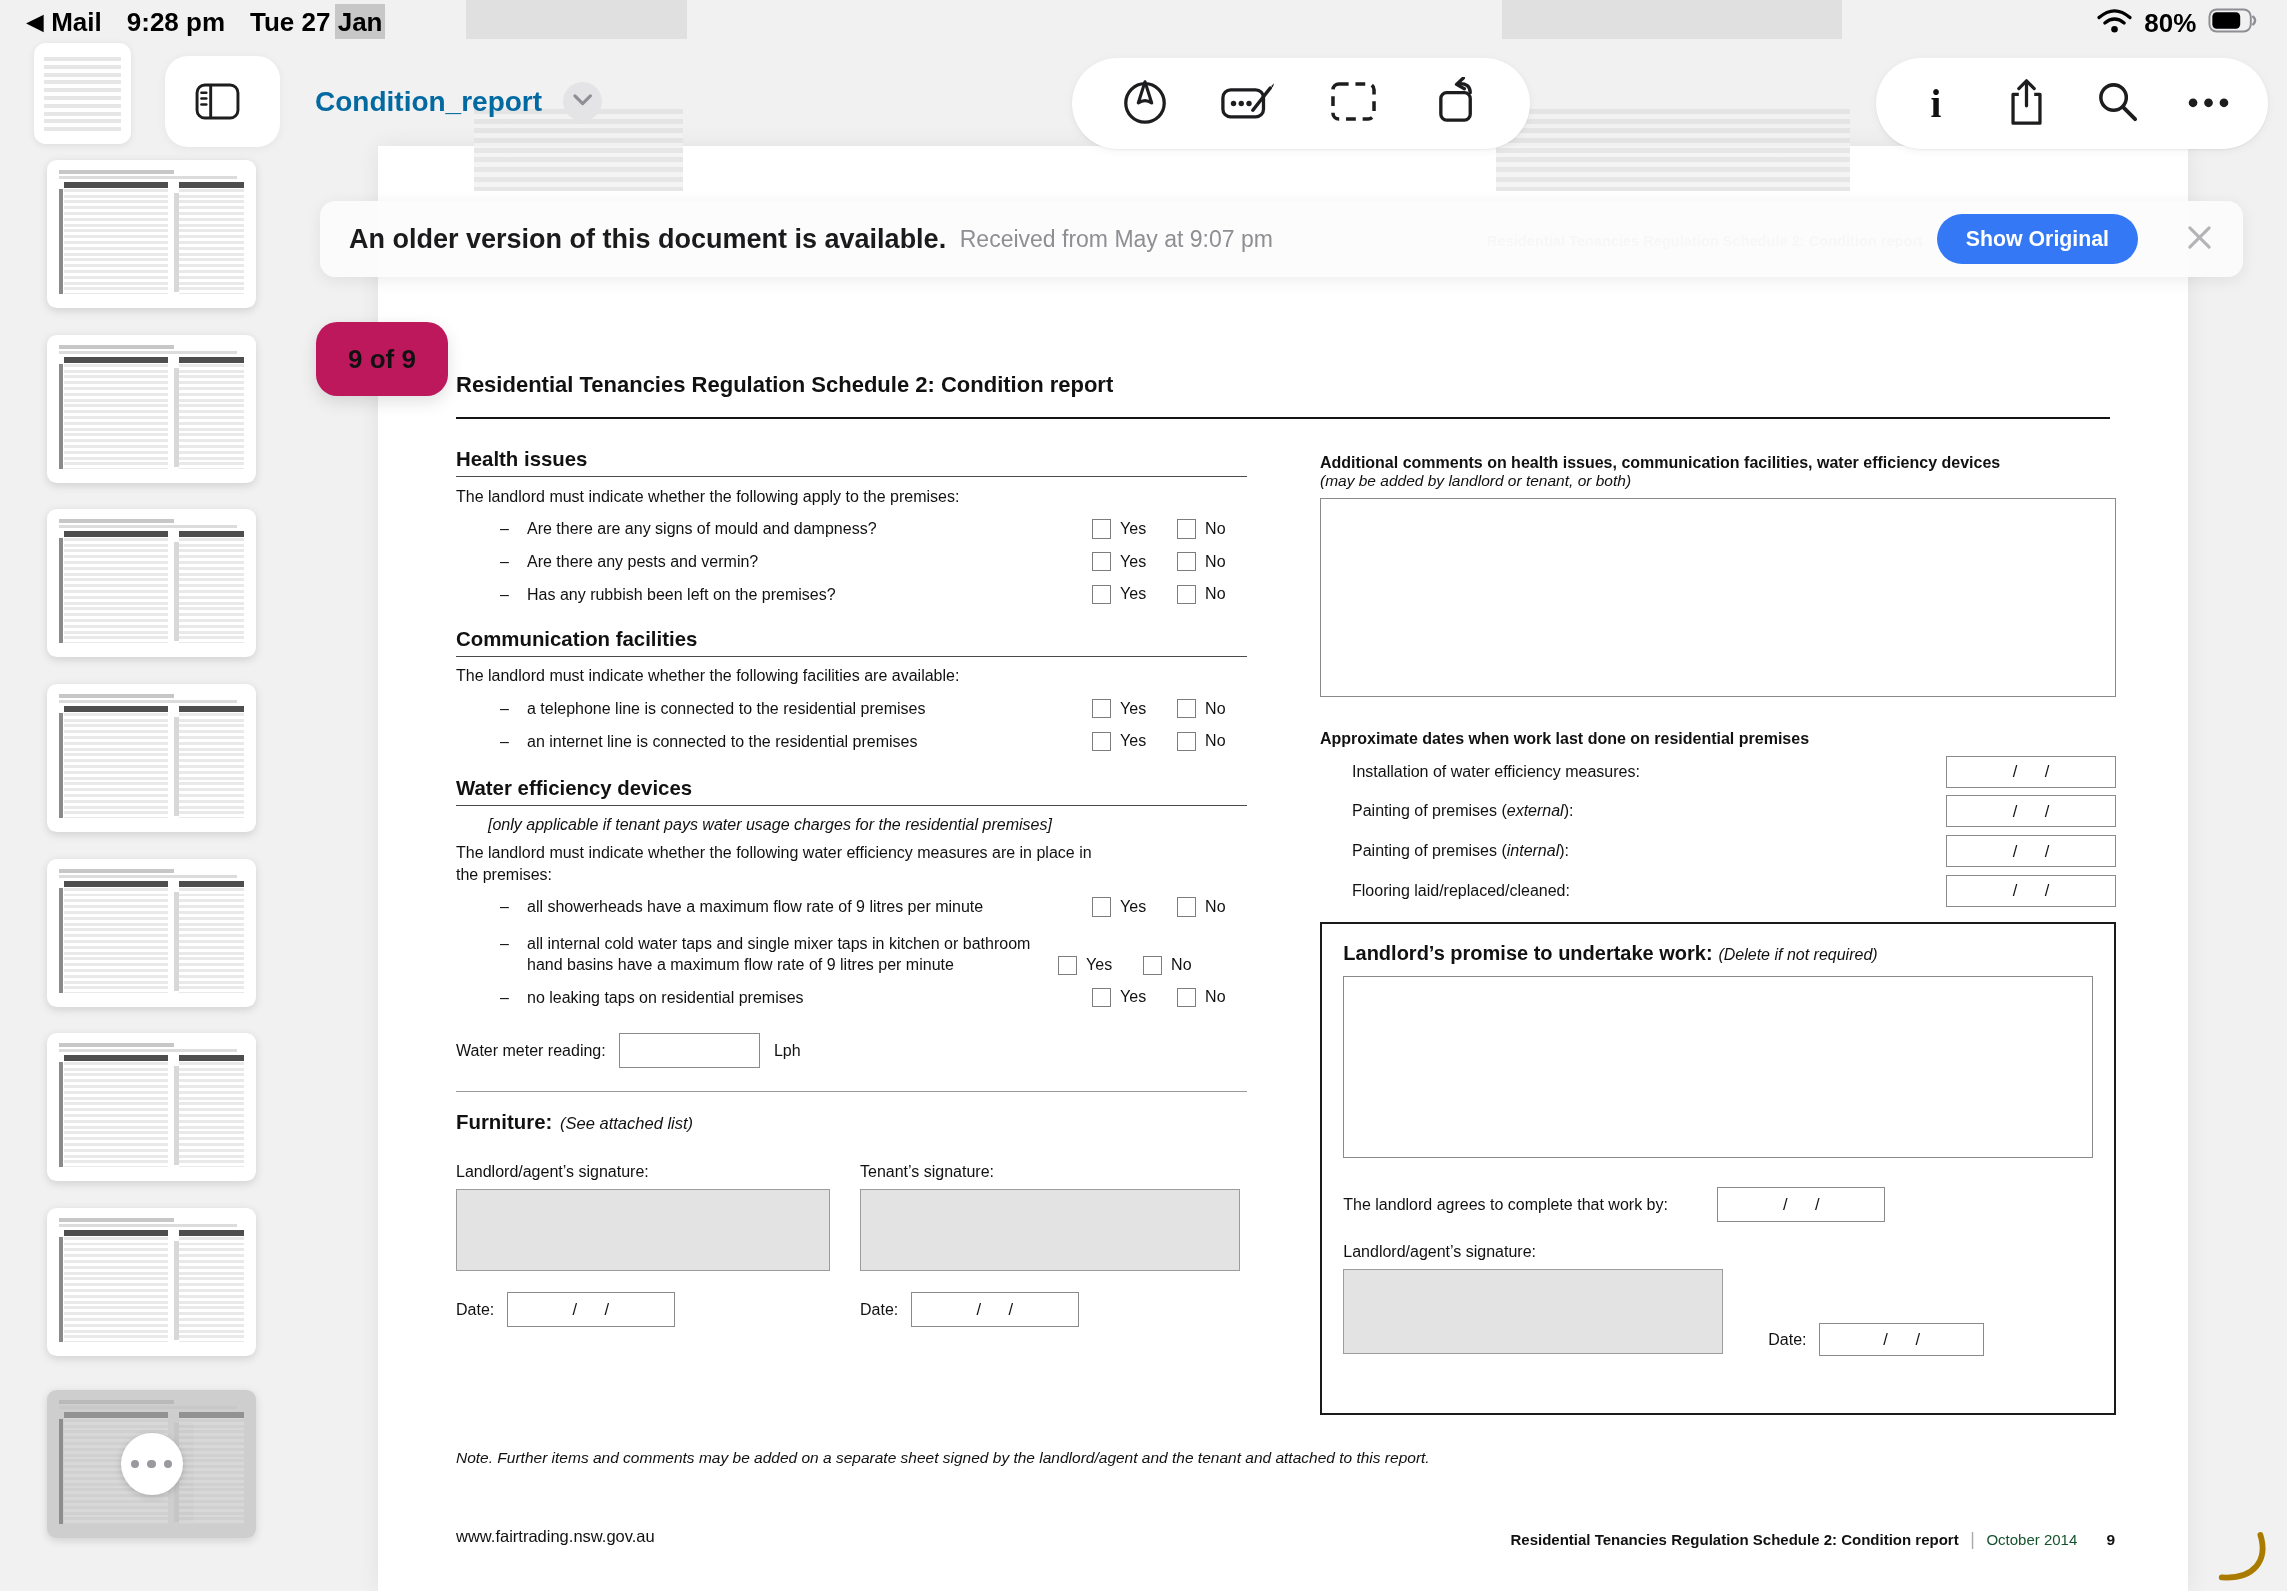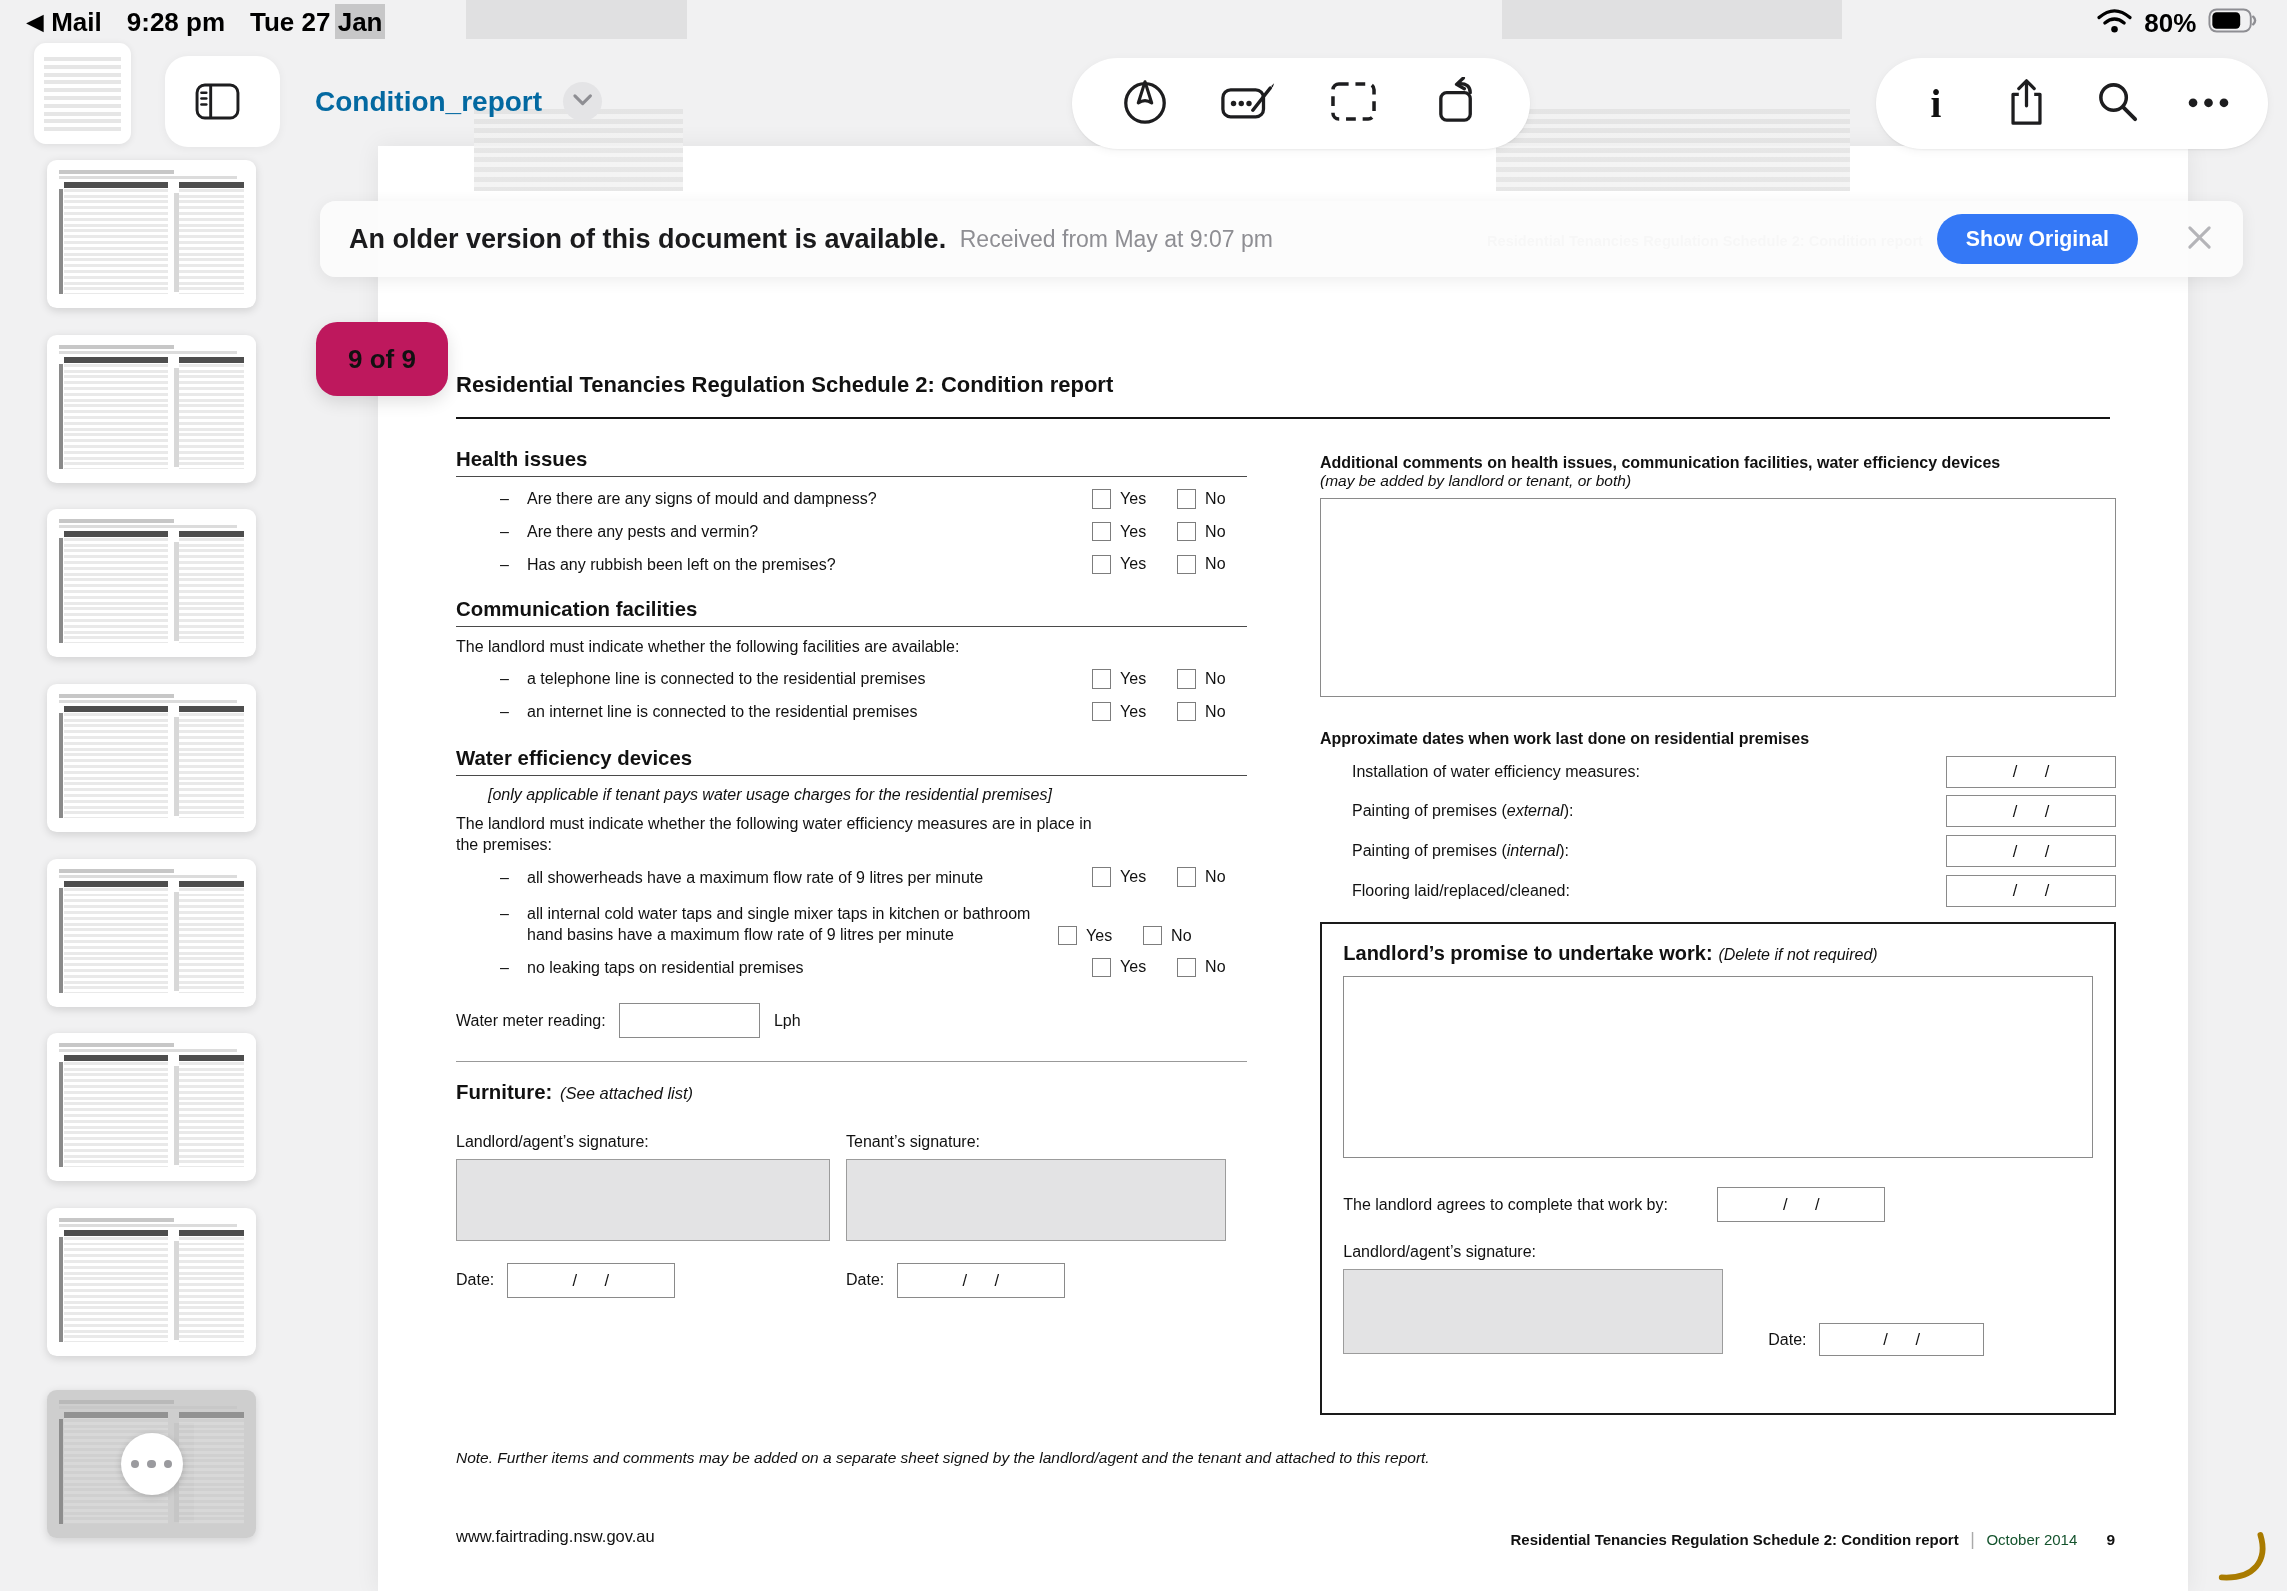--- a/index.html
+++ b/index.html
@@ -93,21 +93,21 @@
   .yn span { font-size:16px; }
 
   .meter-row { display:flex; align-items:center; margin-top:25px; gap:13.6px; }
   .meter-box { width:141px; height:35px; border:1.5px solid #8a8a8a; background:#fff; }
   .thin-rule { border-top:1.5px solid #999; margin-top:23px; }
   .furn { margin-top:19.4px; font-size:20.4px; font-weight:700; }
   .furn .it { font-size:16.5px; font-weight:400; margin-left:7.8px; }
 
   .sig-grid { position:relative; margin-top:29px; height:204px; }
   .sig-l { position:absolute; left:0; width:374px; }
-  .sig-r { position:absolute; left:390px; width:380px; }
+  .sig-r { position:absolute; left:404px; width:380px; }
   .sig-label { font-size:16px; margin-bottom:7.8px; }
   .sig-box { height:82px; background:#e3e3e4; border:1px solid #9c9c9c; cursor:text; }
   .date-row { display:flex; align-items:center; gap:12.6px; margin-top:21.3px; }
   .datebox { width:168px; height:35px; border:1.5px solid #8a8a8a; background:#fff; display:flex; align-items:center; justify-content:center;
       font-size:16.5px; white-space:pre; cursor:text; }
 
   .cmt-h { font-size:16px; font-weight:700; }
   .cmt-sub { font-size:15.5px; font-style:italic; }
   .cmt-box { margin-top:7.8px; height:199px; border:1.5px solid #8a8a8a; background:#fff; cursor:text; }
   .wd-h { margin-top:33px; font-size:16px; font-weight:700; }
@@ -379,20 +379,21 @@
   </div>
 </div>
 
 <div class="ab page-pill">9 of 9</div>
 
 <div class="ab form-title">Residential Tenancies Regulation Schedule 2: Condition report</div>
 <div class="ab title-rule"></div>
 
 <div class="ab leftcol">
   <div class="sec-h">Health issues</div>
+  <div class="body-t" style="margin-top:8.7px;">The landlord must indicate whether the following apply to the premises:</div>
 
   <div class="qrow">
     <div class="q-text">Are there are any signs of mould and dampness?</div>
     <span class="yn">
         <span class="cb"></span>
         <span>Yes</span>
       </span>
     <span class="yn last">
         <span class="cb"></span>
         <span>No</span>

